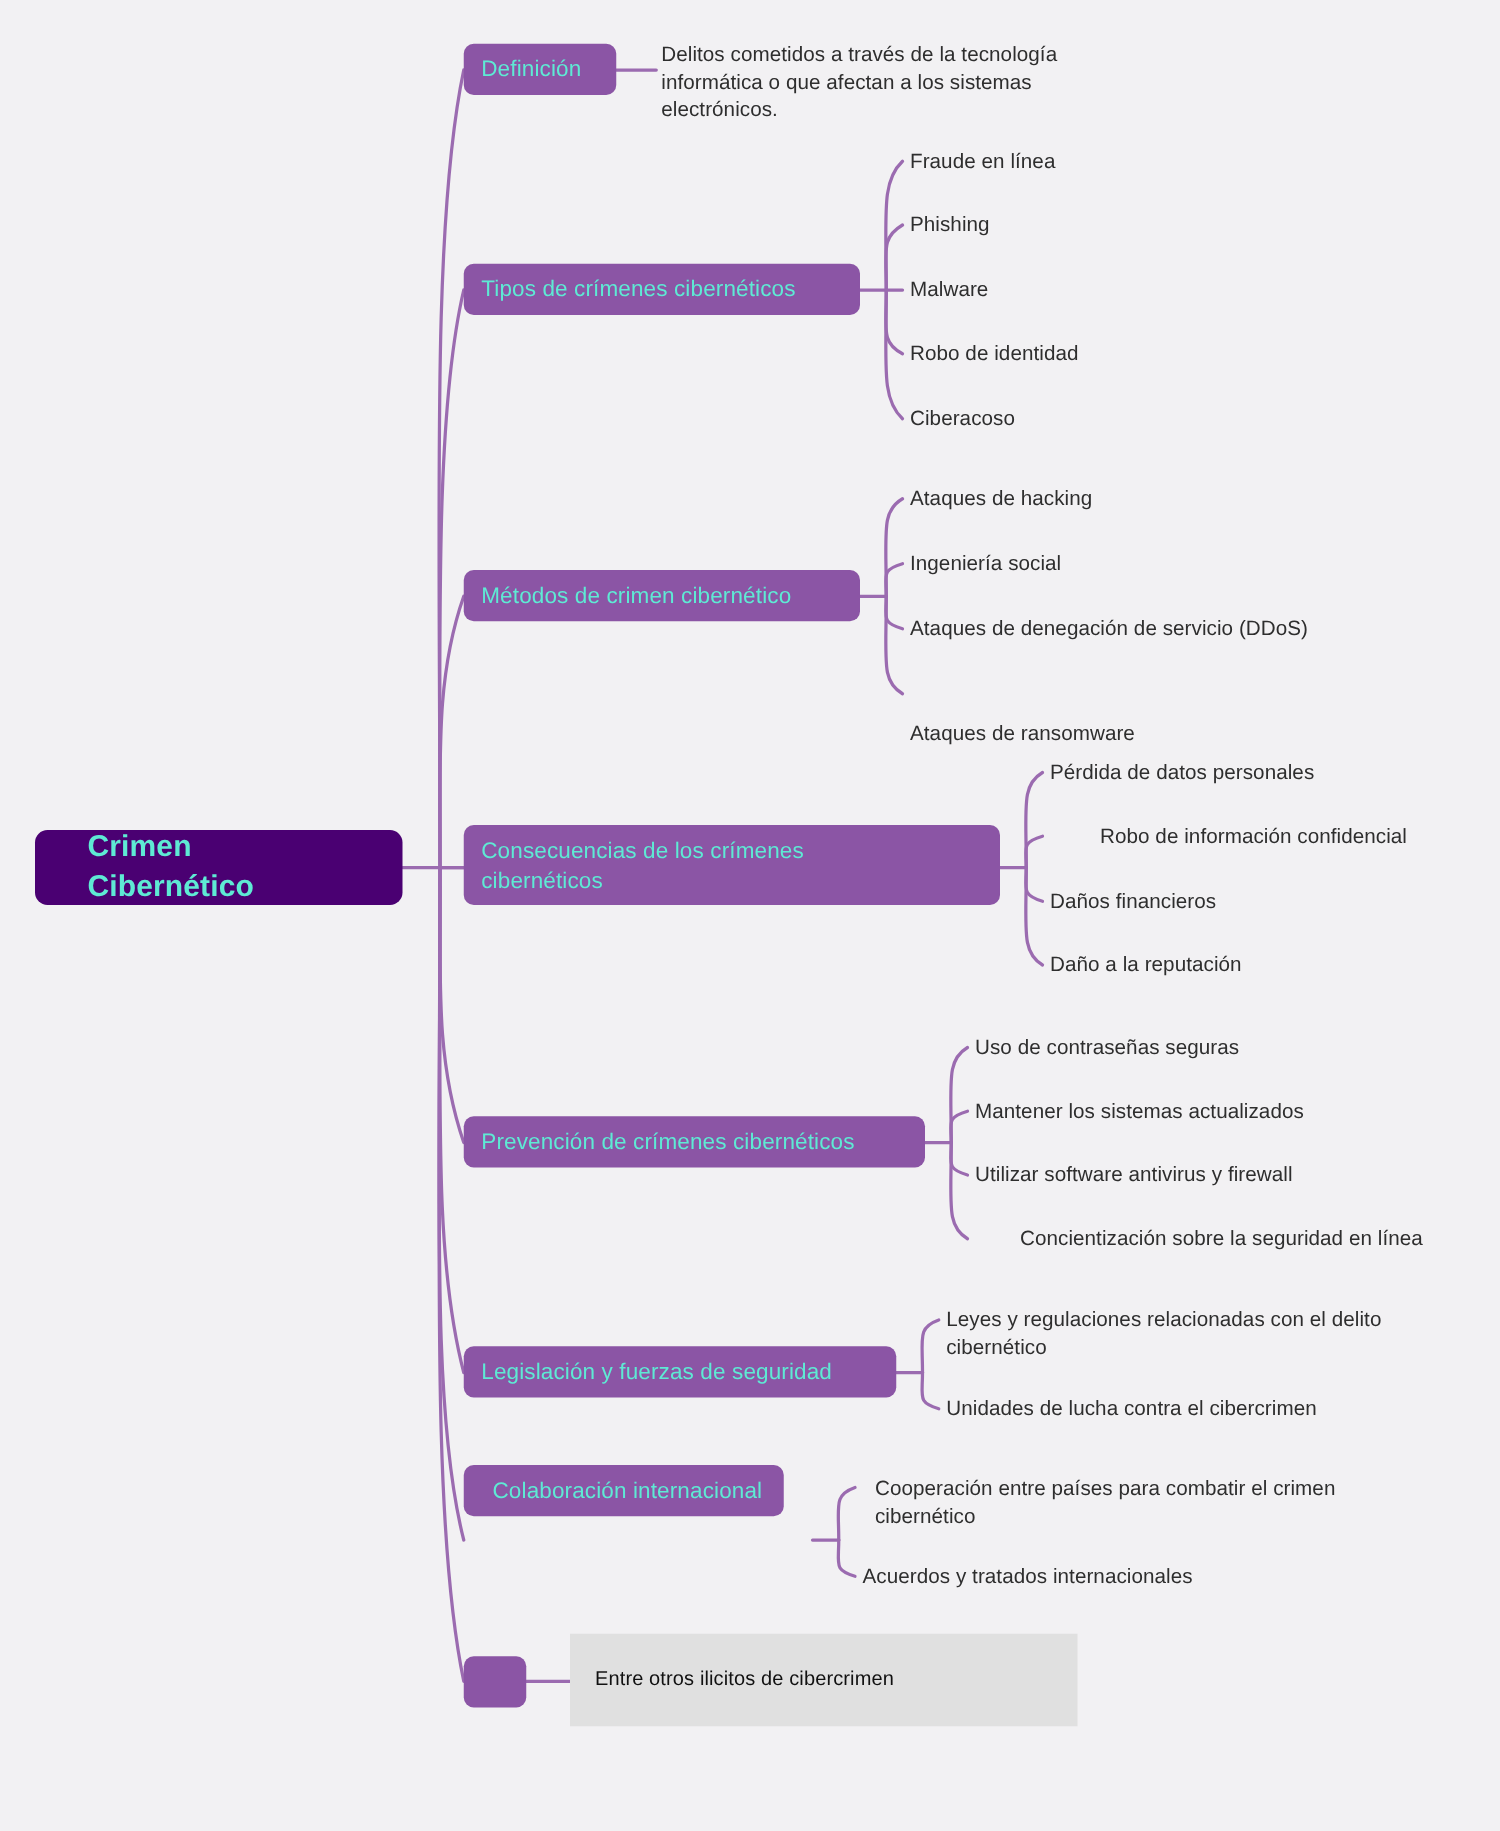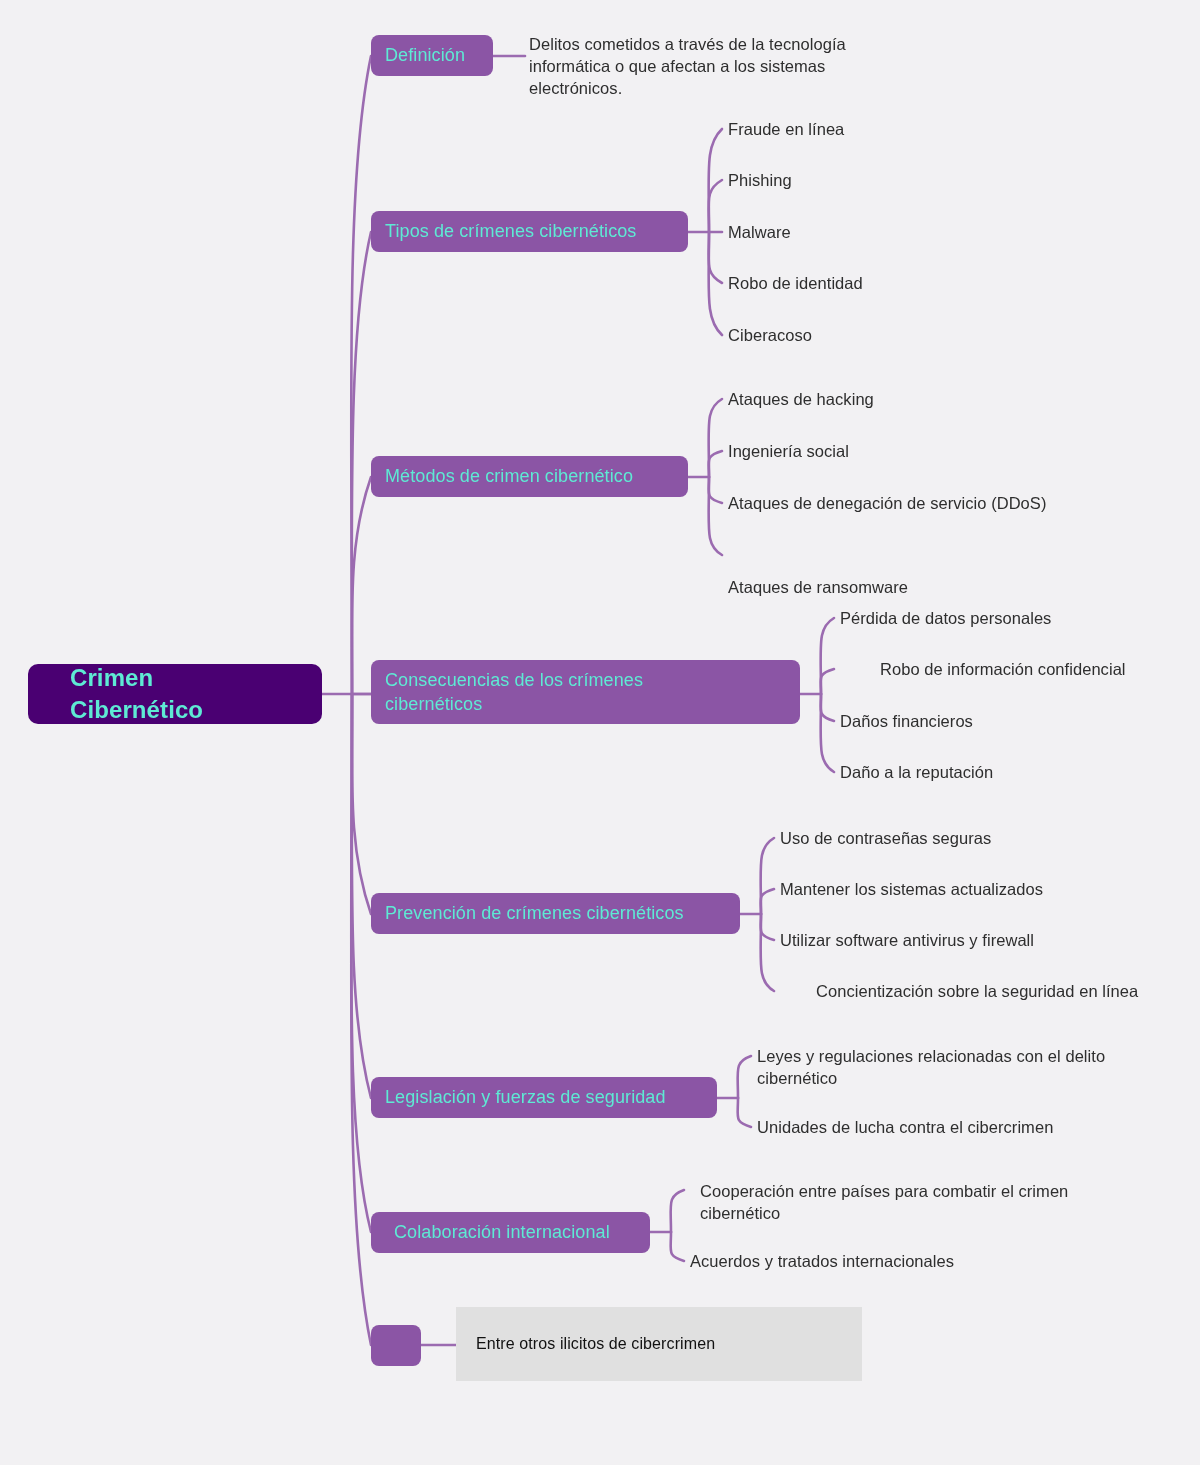--- a/index.html
+++ b/index.html
@@ -162,21 +162,21 @@
   <div class="leaf" style="left:780px; top:930px;">Utilizar software antivirus y firewall</div>
   <div class="leaf" style="left:780px; top:981px;margin-left:36px;">Concientización sobre la seguridad en línea</div>
 
   <div class="node" style="left:371px; top:1077px; width:346px; height:41px;">
     <span>Legislación y fuerzas de seguridad</span>
   </div>
   <div class="leaf" style="left:757px; top:1046px; width:360px;">Leyes y regulaciones relacionadas con el delito
 cibernético</div>
   <div class="leaf" style="left:757px; top:1117px;text-align:right;">Unidades de lucha contra el cibercrimen</div>
 
-  <div class="node" style="left:371px; top:1212px; width:279px; height:41px;padding-left:23px;">
+  <div class="node" style="left:371px; top:1172px; width:256px; height:41px;padding-left:23px;">
     <span>Colaboración internacional</span>
   </div>
   <div class="leaf" style="left:690px; top:1181px; width:400px;margin-left:10px;">Cooperación entre países para combatir el crimen
 cibernético</div>
   <div class="leaf" style="left:690px; top:1251px;">Acuerdos y tratados internacionales</div>
 
   <div class="node blank" style="left:371px; top:1325px; width:50px; height:41px;">
     <span></span>
   </div>
   <div class="callout" style="left:456px; top:1307px; width:406px; height:74px;">

